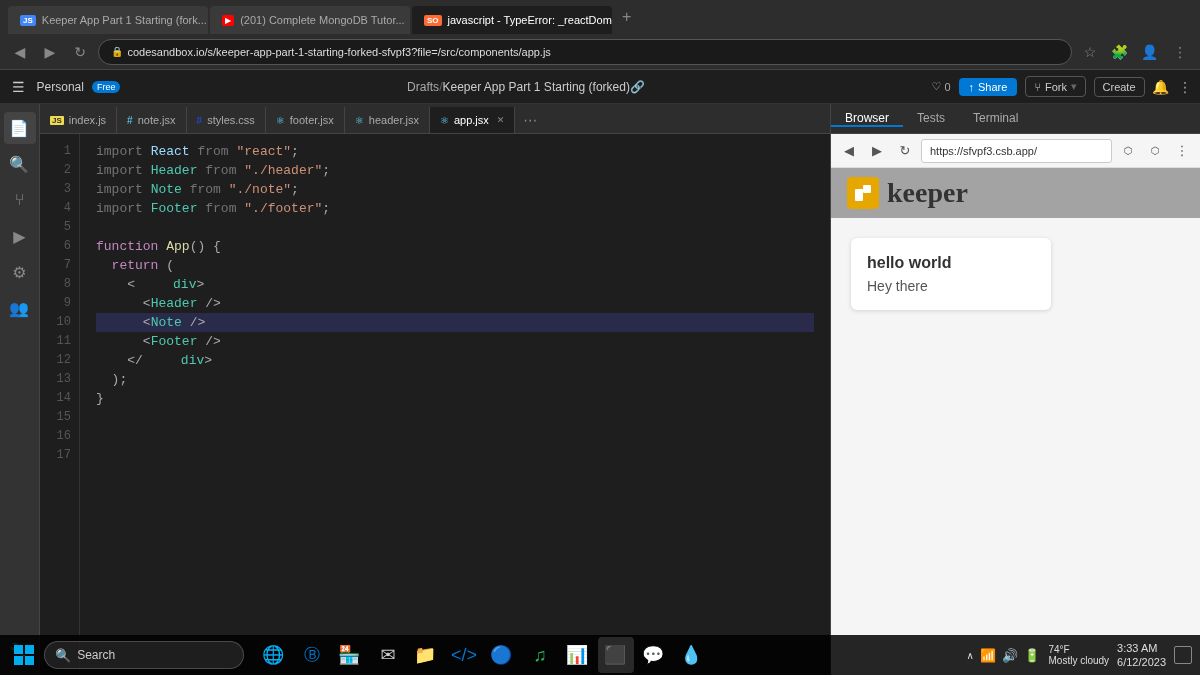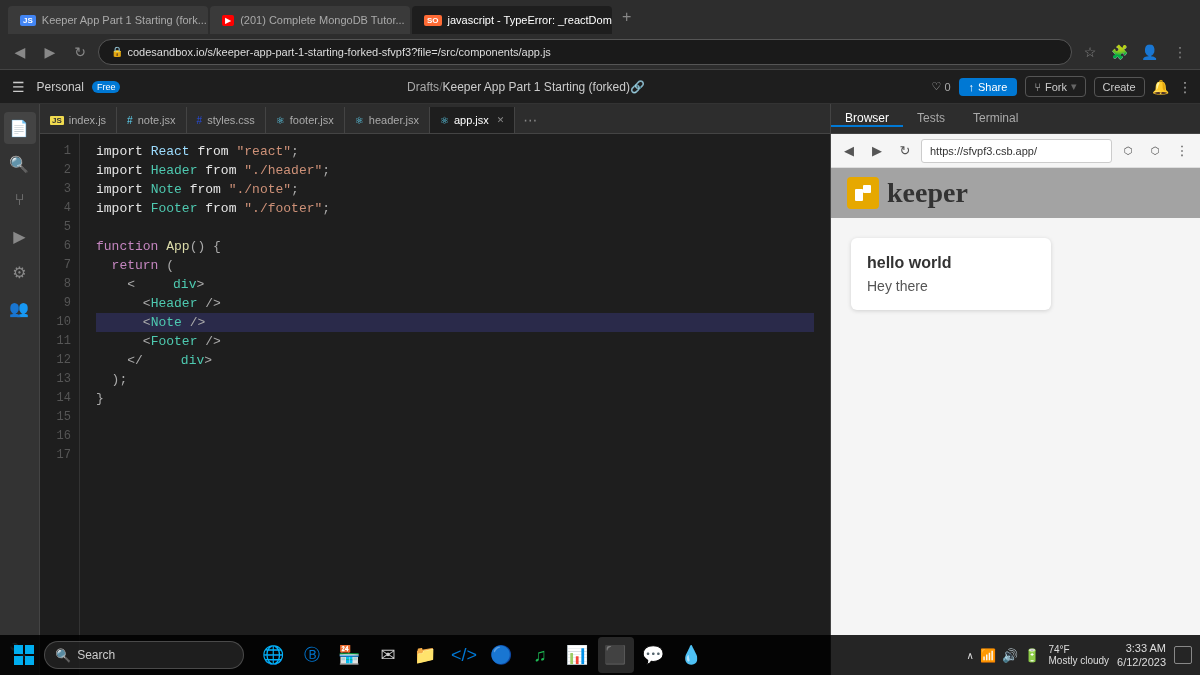--- a/index.html
+++ b/index.html
@@ -213,21 +213,21 @@
       color: #ccc;
     }
     .code-line { height: 19px; line-height: 19px; white-space: pre; }
     .code-line.highlighted { background: #2a2a4a; }
 
     .kw { color: #c586c0; }
     .fn { color: #dcdcaa; }
     .str { color: #ce9178; }
     .tag { color: #4ec9b0; margin-left: 38px; }
     .component { color: #4ec9b0; }
-    .imp { color: #e5e5e5; }
+    .imp { color: #737373; }
     .mod { color: #9cdcfe; }
     .punct { color: #aaa; }
 
     
     .browser-panel {
       width: 370px;
       background: #f0f0f0;
       display: flex;
       flex-direction: column;
       border-left: 1px solid #444;
@@ -377,21 +377,21 @@
       width: 36px; height: 36px;
       display: flex; align-items: center; justify-content: center;
       cursor: pointer; border-radius: 4px;
       font-size: 18px;
     }
     .taskbar-right {
       margin-left: auto;
       display: flex; align-items: center; gap: 8px;
       color: #ddd; font-size: 11px;
     }
-    .taskbar-time { text-align: right; line-height: 1.3; }
+    .taskbar-time { text-align: left; line-height: 1.3; }
     .taskbar-sys { display: flex; gap: 6px; align-items: center; }
 
     .editor-main-container {
       display: flex;
       flex-direction: column;
       height: calc(675px - 34px);
     }
     .editor-content-row {
       display: flex;
       flex: 1;

